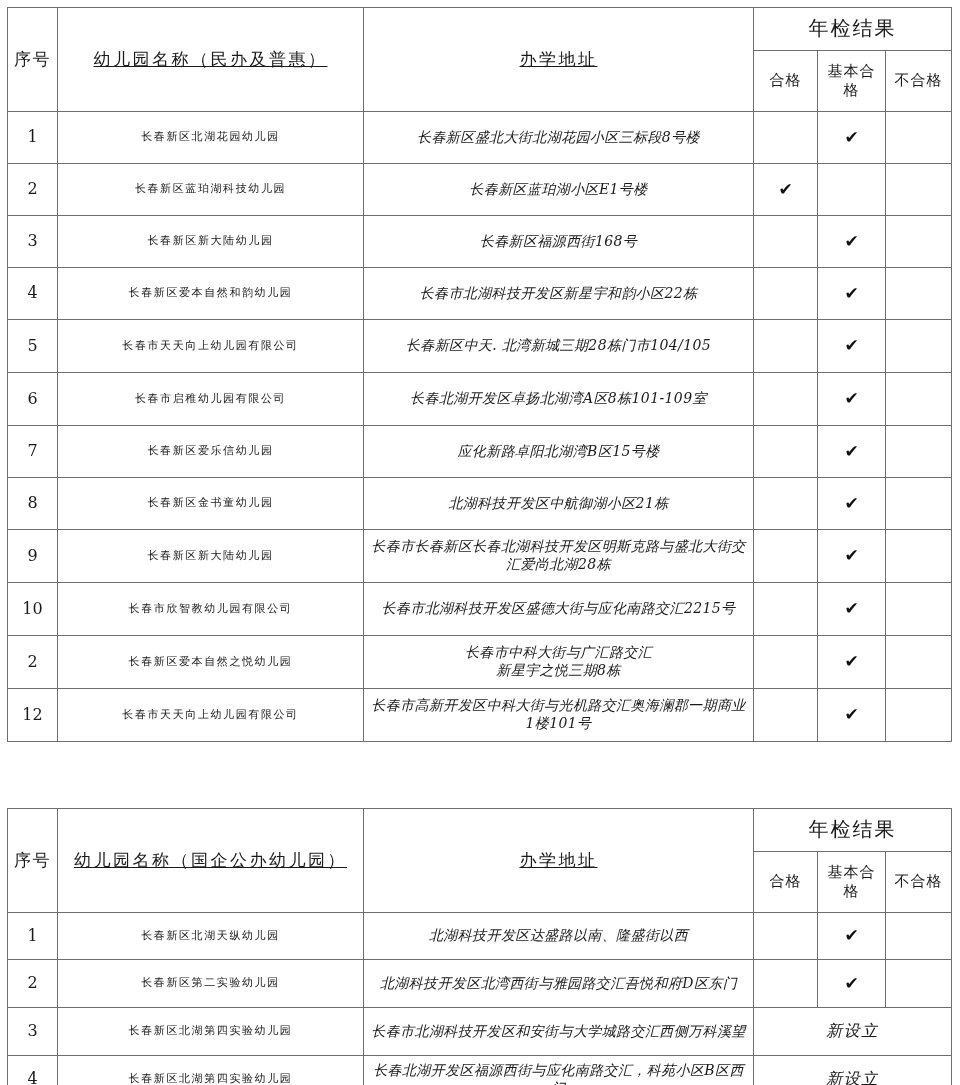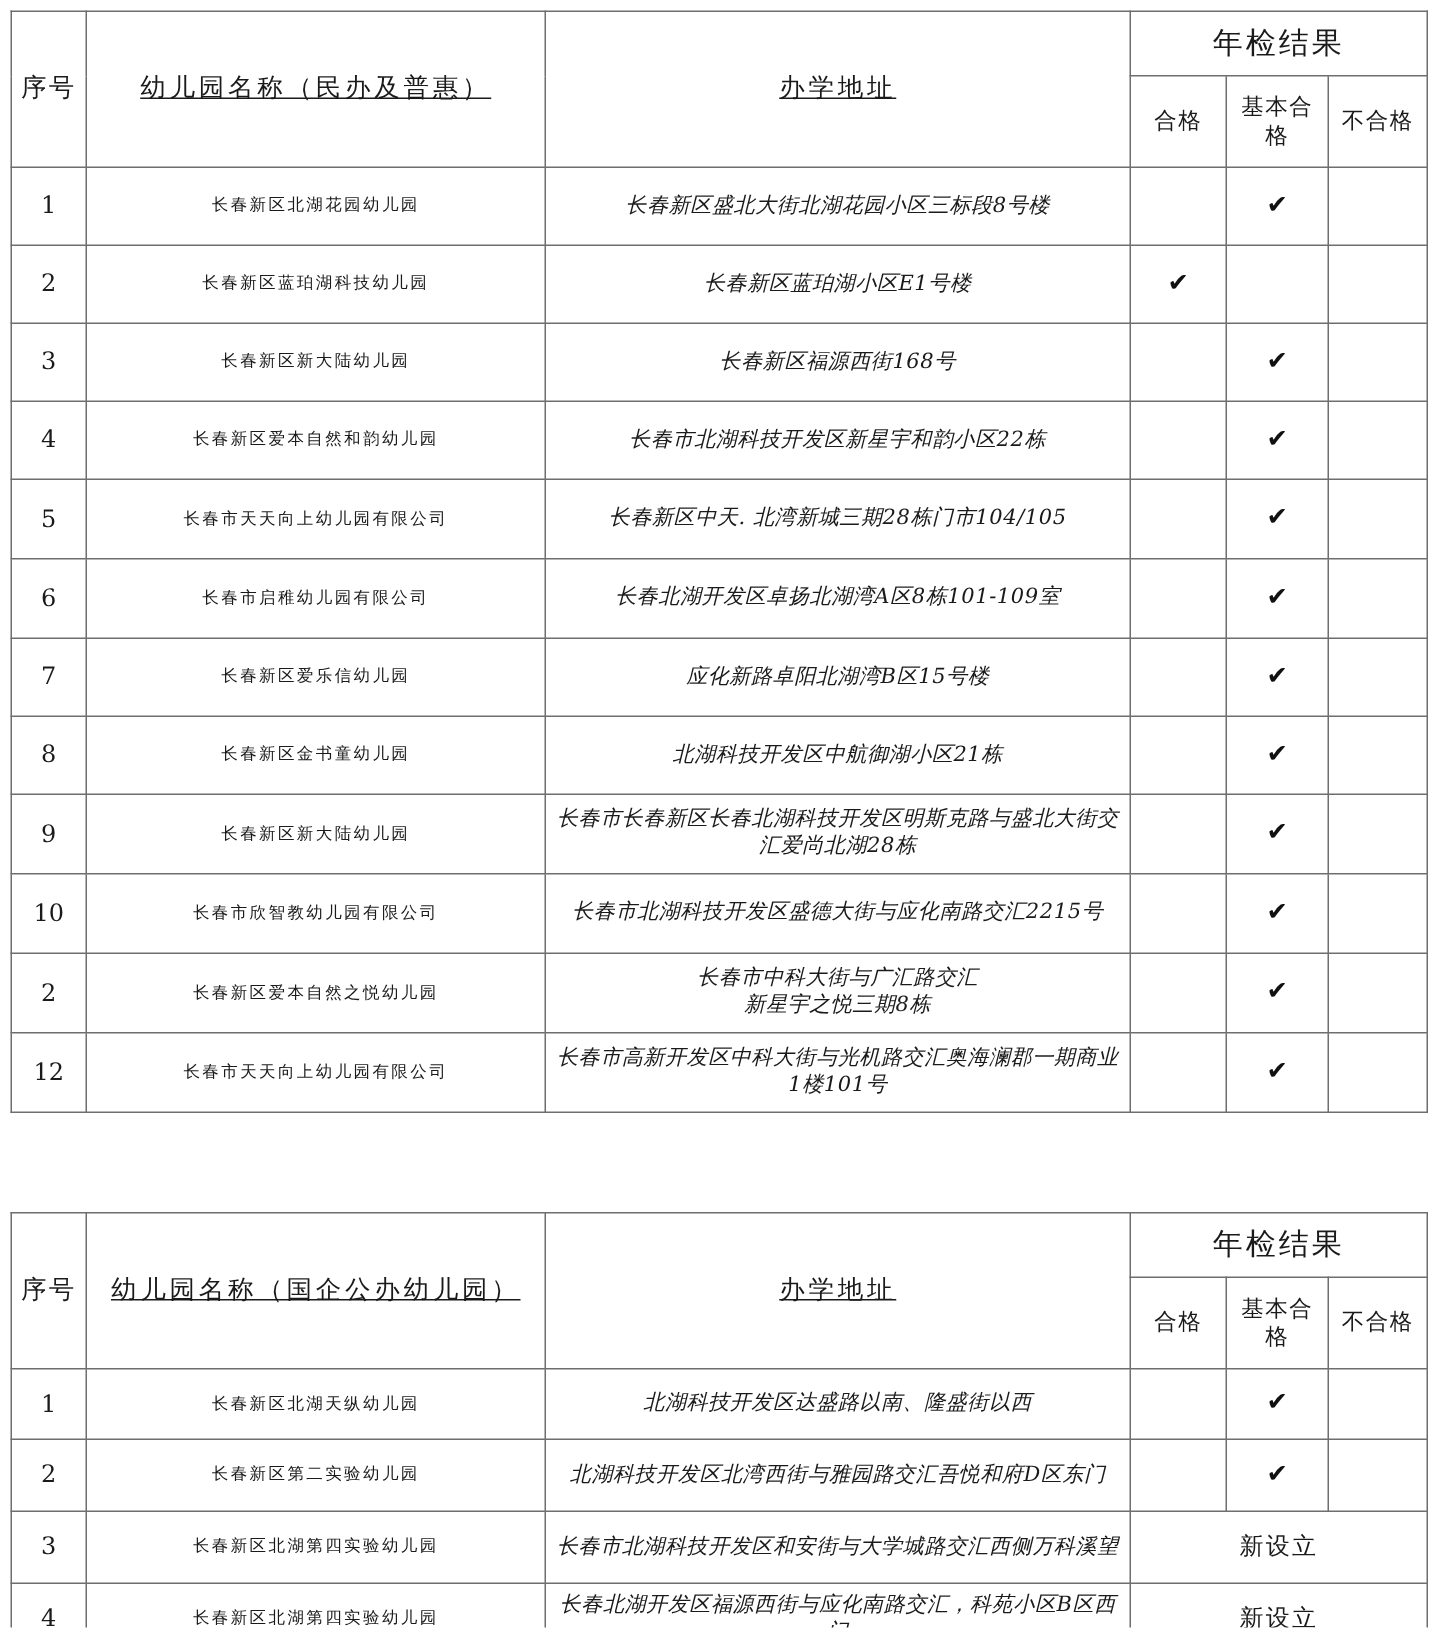--- a/index.html
+++ b/index.html
@@ -92,20 +92,21 @@
     font-size: 14px;
     letter-spacing: 0.4px;
     font-style: italic;
   }
   td.cell-mark {
     font-size: 17px;
   }
   td.cell-new {
     font-size: 16px;
     letter-spacing: 1.5px;
+    font-style: italic;
   }
 
   .mark {
     display: inline-block;
     font-family: "DejaVu Sans", sans-serif;
     font-size: 17px;
     font-weight: bold;
     line-height: 1;
     color: #111;
   }

